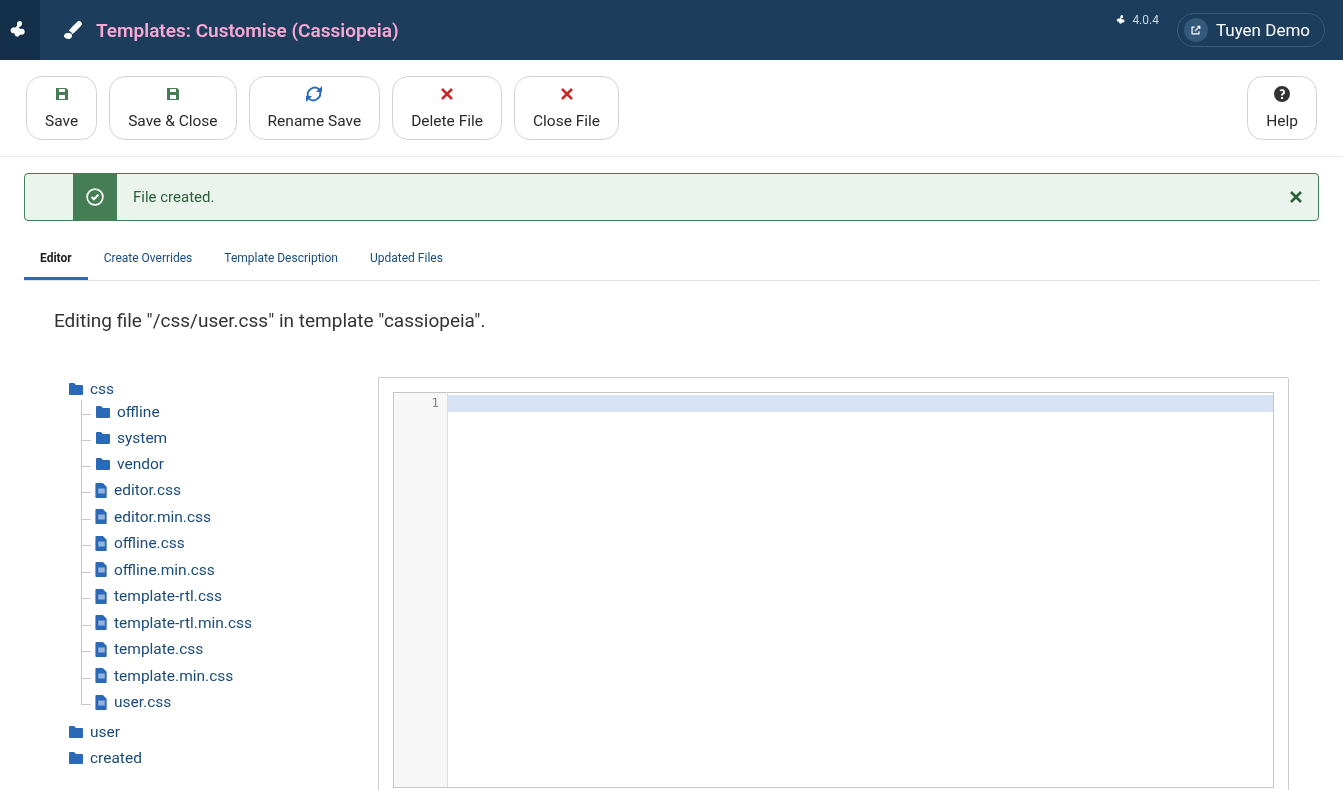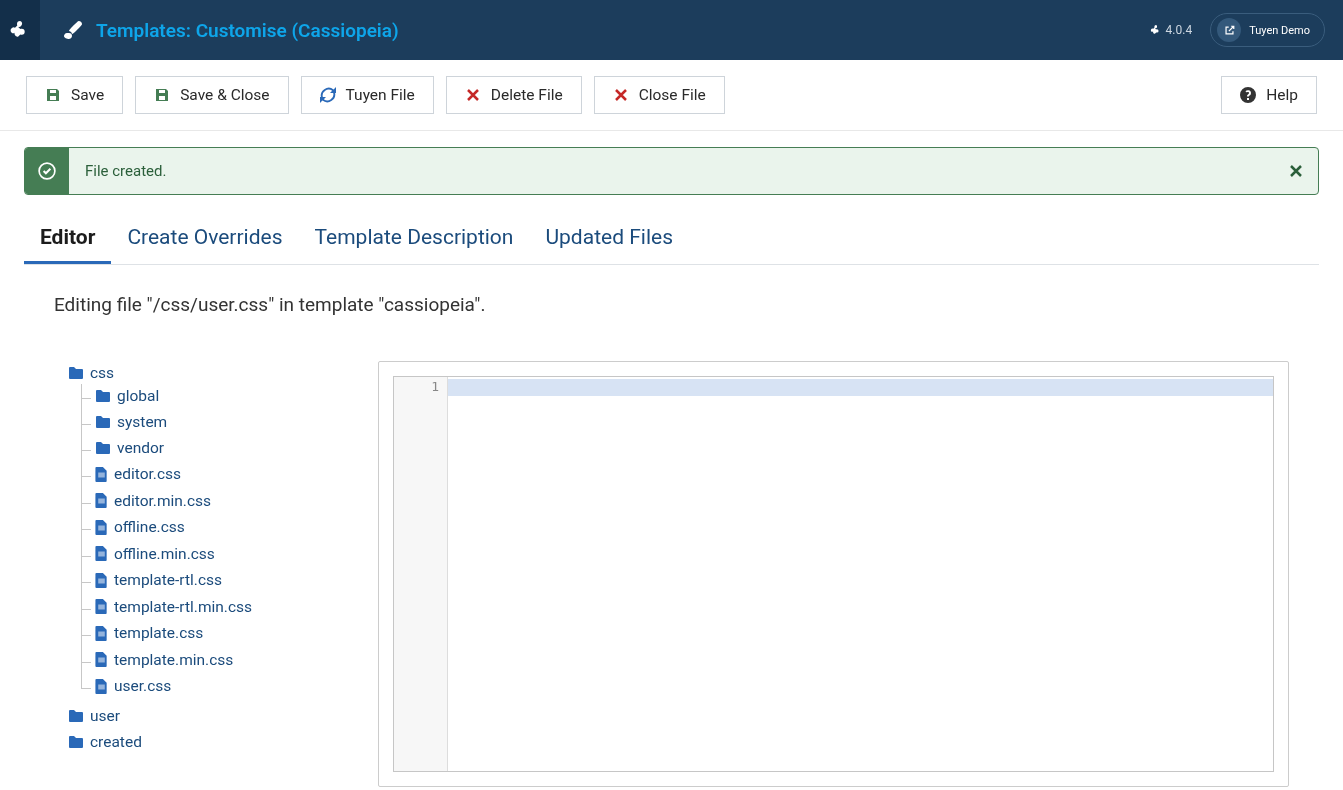--- a/index.html
+++ b/index.html
@@ -2,36 +2,36 @@
 <html><head>
 <meta charset="utf-8">
 <style>
 * { box-sizing: border-box; margin: 0; padding: 0; }
 body { font-family: -apple-system, BlinkMacSystemFont, "Segoe UI", Roboto, Arial, sans-serif; font-size: 15px; background: #fff; color: #212529; }
 .header { background: #1c3d5c; color: #fff; height: 60px; display: flex; align-items: center; }
 .logo-cell { width: 40px; height: 60px; background: #132f4a; display: flex; align-items: center; justify-content: center; }
 .logo-cell svg { width: 22px; height: 22px; fill: #fff; }
 .title-area { display: flex; align-items: center; padding-left: 22px; gap: 14px; }
 .title-area .brush { width: 20px; height: 20px; }
-.page-title { font-size: 19px; font-weight: 600; color: #0ea5e9; }
-.header-right { margin-left: auto; display: flex; align-items: center; gap: 18px; padding-right: 18px; }
+.page-title { font-size: 19px; font-weight: 600; color: #f9a8d4; }
+.header-right { margin-left: auto; display: flex; align-items: flex-start; gap: 18px; padding-right: 18px; }
 .version { display: flex; align-items: center; gap: 4px; font-size: 12px; color: #cdd7e1; }
-.user-btn { display: flex; align-items: center; gap: 8px; background: #1c3d5c; border: 1px solid #3a5d7d; border-radius: 18px; padding: 4px 14px 4px 6px; color: #fff; font-size: 11px; }
+.user-btn { display: flex; align-items: center; gap: 8px; background: #1c3d5c; border: 1px solid #3a5d7d; border-radius: 18px; padding: 4px 14px 4px 6px; color: #fff; font-size: 17px; }
 .user-btn .circle { width: 24px; height: 24px; border-radius: 50%; background: #34597b; display: flex; align-items: center; justify-content: center; }
 .toolbar { background: #fff; border-bottom: 1px solid #e8e8e8; padding: 16px 26px; display: flex; gap: 12px; }
-.btn { display: inline-flex; align-items: center; gap: 10px; background: #fff; border: 1px solid #ced4da; border-radius: 0; padding: 9px 18px; font-size: 15.5px; color: #2a2a2a; cursor: pointer; font-family: inherit; }
+.btn { display: inline-flex; align-items: center; gap: 10px; background: #fff; border: 1px solid #ced4da; border-radius: 16px; padding: 9px 18px; font-size: 15.5px; color: #2a2a2a; cursor: pointer; font-family: inherit; flex-direction: column; }
 .icon { display: inline-flex; width: 16px; height: 16px; }
 .toolbar-spacer { flex: 1; }
 .content-pad { padding: 16px 24px 0; }
-.alert { display: flex; align-items: stretch; border: 1px solid #457d54; background: #eaf4ec; border-radius: 4px; overflow: hidden; }
+.alert { display: flex; align-items: stretch; border: 1px solid #457d54; background: #eaf4ec; border-radius: 4px; overflow: hidden; padding-left: 48px; }
 .alert-ico { width: 44px; background: #457d54; display: flex; align-items: center; justify-content: center; }
 .alert-body { flex: 1; padding: 14px 16px; color: #2b5f3a; font-size: 15px; }
 .alert-close { padding: 10px 14px; display: flex; align-items: center; color: #2b5f3a; cursor: pointer; font-size: 18px; }
 .tabs { display: flex; border-bottom: 1px solid #dee2e6; margin-top: 18px; }
-.tab { padding: 12px 16px; color: #1b4b7c; font-size: 21px; cursor: pointer; border-bottom: 3px solid transparent; }
+.tab { padding: 12px 16px; color: #1b4b7c; font-size: 12px; cursor: pointer; border-bottom: 3px solid transparent; }
 .tab.active { font-weight: 700; color: #1c1c1c; border-bottom-color: #2a69b8; }
 .main-area { padding: 28px 2px 0; }
 .editing-heading { font-size: 19px; font-weight: 400; color: #333; margin: 0 0 28px 28px; }
 .layout { display: flex; gap: 24px; padding: 17px 28px; }
 .tree { width: 300px; font-size: 15.5px; color: #1b4b7c; }
 .tree ul { list-style: none; padding-left: 0; }
 .tree ul ul { padding-left: 13px; }
 .tree li { position: relative; padding: 3px 0 3px 14px; }
 .tree ul ul > li::before { content: ""; position: absolute; left: 0; top: 0; bottom: 0; border-left: 1px solid #c7c7c7; }
 .tree ul ul > li:last-child::before { bottom: auto; height: 14px; }
@@ -131,21 +131,21 @@
         </svg>
       </span>
     <span>Save &amp; Close</span>
   </button>
   <button class="btn">
     <span class="icon" style="color:#2a69b8">
         <svg fill="currentColor">
           <use href="#i-refresh"></use>
         </svg>
       </span>
-    <span>Tuyen File</span>
+    <span>Rename Save</span>
   </button>
   <button class="btn">
     <span class="icon" style="color:#c52827">
         <svg>
           <use href="#i-x"></use>
         </svg>
       </span>
     <span>Delete File</span>
   </button>
   <button class="btn">
@@ -200,21 +200,21 @@
                 <svg>
                   <use href="#i-folder"></use>
                 </svg>
                 <span>css</span>
               </span>
             <ul>
               <li><span class="tree-label folder">
                     <svg>
                       <use href="#i-folder"></use>
                     </svg>
-                    <span>global</span>
+                    <span>offline</span>
                   </span></li>
               <li><span class="tree-label folder">
                     <svg>
                       <use href="#i-folder"></use>
                     </svg>
                     <span>system</span>
                   </span></li>
               <li><span class="tree-label folder">
                     <svg>
                       <use href="#i-folder"></use>

